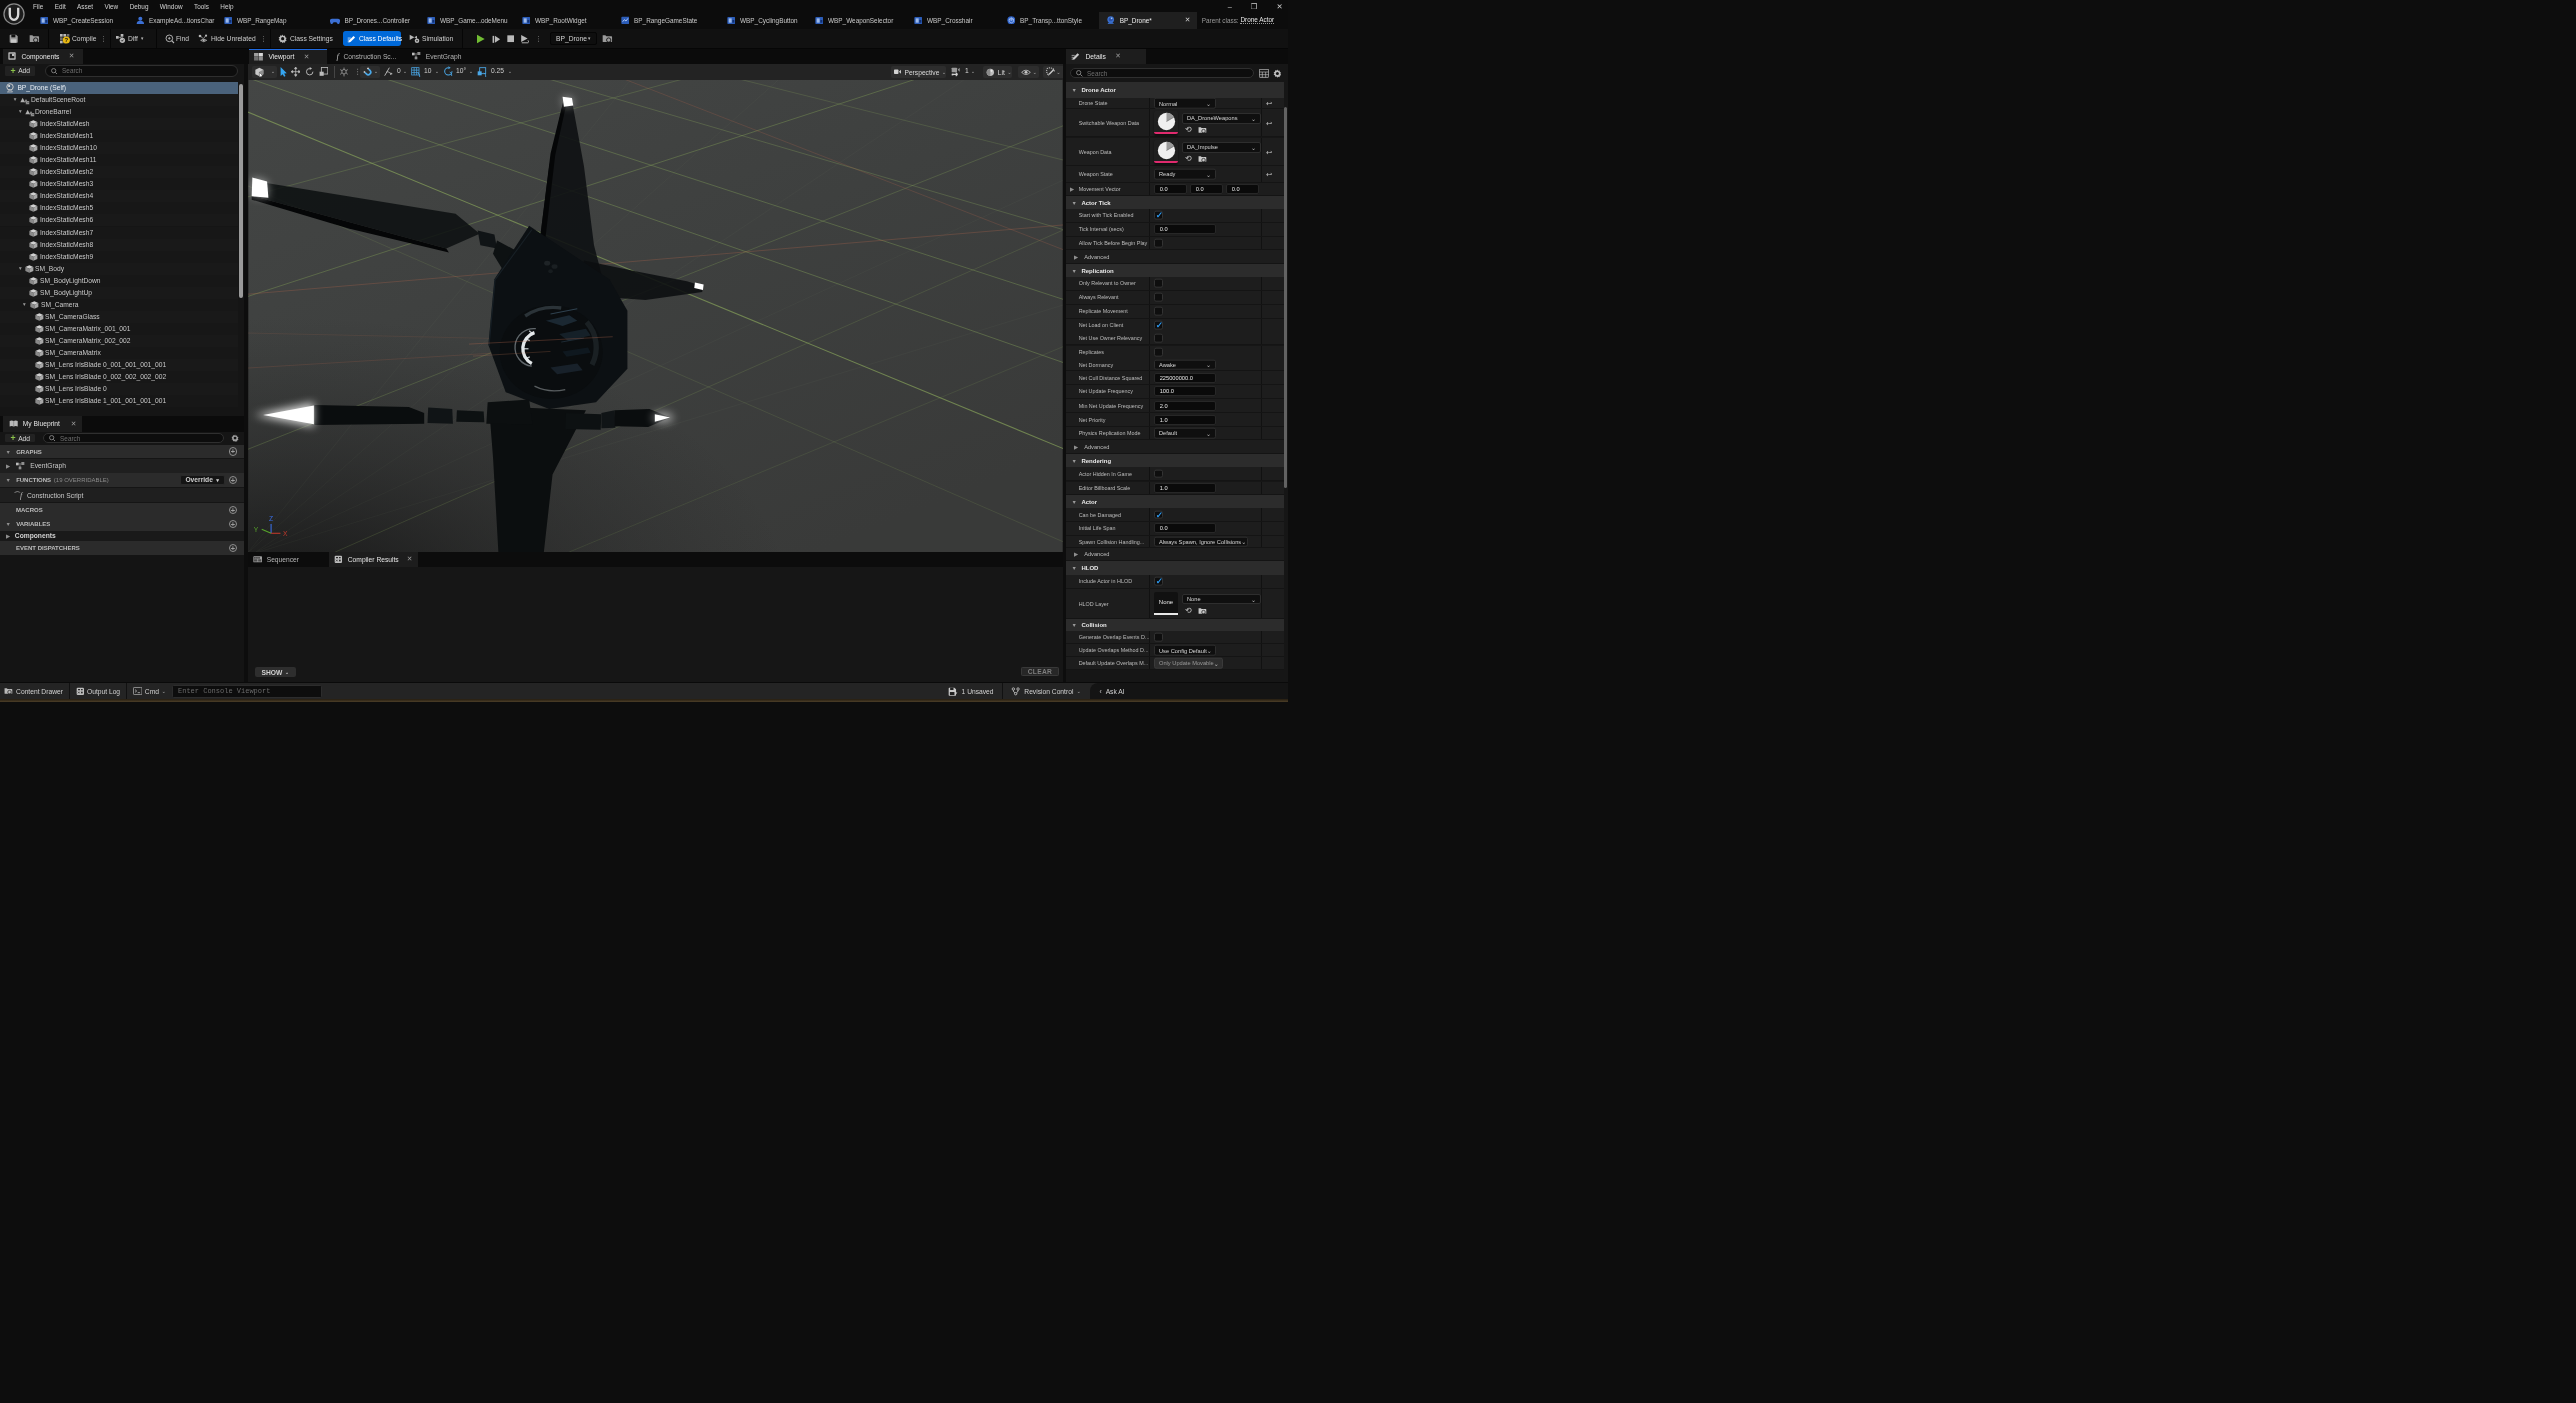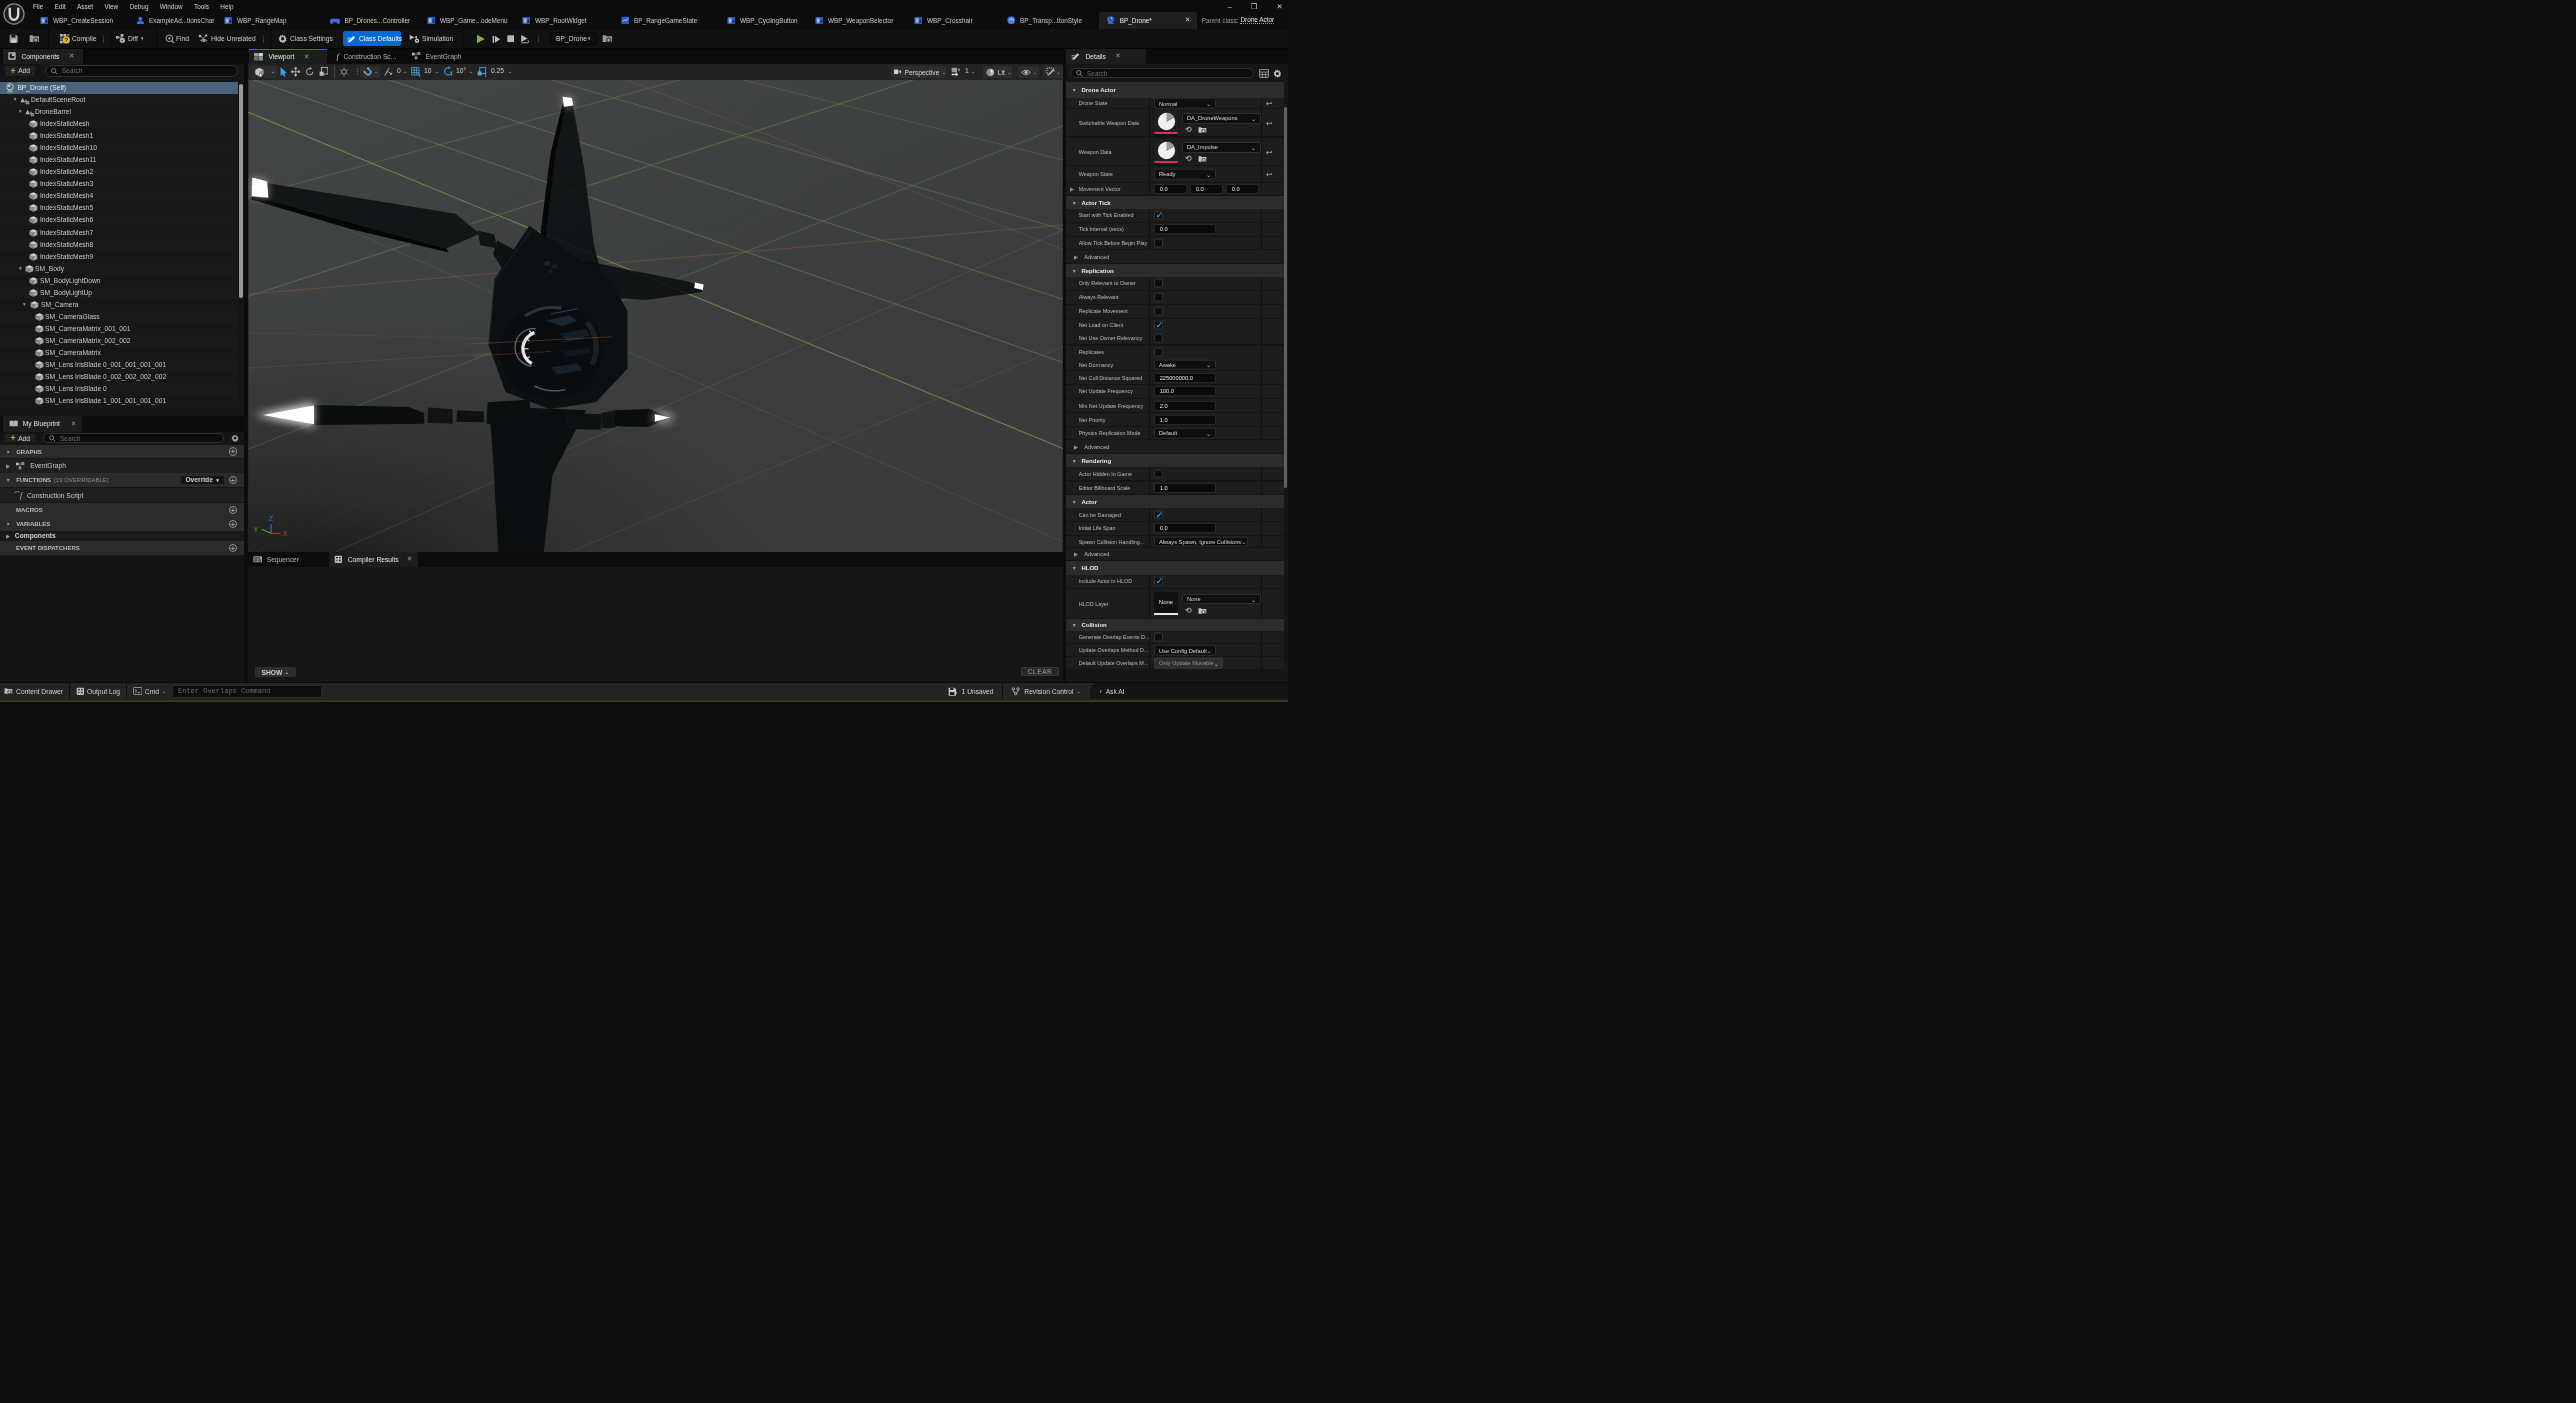--- a/index.html
+++ b/index.html
@@ -1144,21 +1144,21 @@
         </svg>
       <span style="margin-left:2.7px;color:#d2d2d2;font-size:6.7px;">Output Log</span>
       <div style="width:0.7px;height:16.7px;background:#111;margin-left:6px;"></div>
       <svg width="9.4" height="8" style="margin-left:6px;" viewBox="0 0 14 12">
           <rect x="0.5" y="0.5" width="13" height="11" rx="2" fill="none" stroke="#b9b9b9" stroke-width="1.2"></rect>
           <path d="M3 4 l2.5 2 L3 8" stroke="#b9b9b9" stroke-width="1.2" fill="none"></path>
           <line x1="7" y1="8.5" x2="10.5" y2="8.5" stroke="#b9b9b9" stroke-width="1.2"></line>
         </svg>
       <span style="margin-left:2.7px;color:#d2d2d2;font-size:6.7px;">Cmd</span>
         <span style="margin-left:2.7px;color:#bdbdbd;font-size:4.7px;">⌄</span>
-      <div style="margin-left:6px;width:150px;height:12.7px;background:#0d0d0d;border:0.7px solid #2c2c2c;border-radius:1.3px;display:flex;align-items:center;padding-left:5.4px;color:#6a6a6a;font-size:7px;font-family:'Liberation Mono',monospace;">Enter Overlaps Command</div>
+      <div style="margin-left:6px;width:150px;height:12.7px;background:#0d0d0d;border:0.7px solid #2c2c2c;border-radius:1.3px;display:flex;align-items:center;padding-left:5.4px;color:#6a6a6a;font-size:7px;font-family:'Liberation Mono',monospace;">Enter Console Viewport</div>
       <div style="margin-left:auto;"></div>
       <svg width="9.4" height="9.4" style="margin-right:4px;" viewBox="0 0 14 14">
           <path d="M1 2 a1 1 0 0 1 1-1 h7.5 L12 3.5 V12 a1 1 0 0 1-1 1 H2 a1 1 0 0 1-1-1 Z" fill="#c9c9c9"></path>
           <rect x="3.2" y="1" width="5" height="3.5" fill="#202020"></rect>
           <rect x="2.8" y="7.5" width="6.8" height="4.5" fill="#202020"></rect>
           <text x="11" y="13.5" font-size="7" fill="#c9c9c9">*</text>
         </svg>
       <span style="color:#d2d2d2;font-size:6.7px;">1 Unsaved</span>
       <div style="width:0.7px;height:16.7px;background:#111;margin-left:8.7px;margin-right:8px;"></div>
       <svg width="9.4" height="8.7" viewBox="0 0 14 13">

